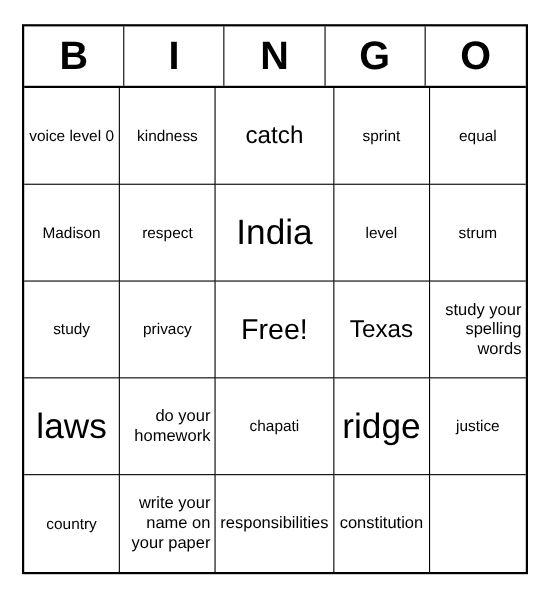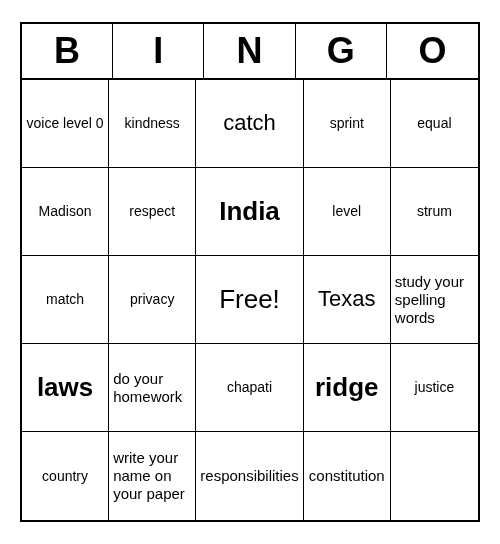--- a/index.html
+++ b/index.html
@@ -46,43 +46,43 @@
       grid-template-columns: repeat(5, 1fr);
       grid-template-rows: repeat(5, 1fr);
     }
 
     .bingo-cell {
       border-right: 1px solid #000;
       border-bottom: 1px solid #000;
       display: flex;
       align-items: center;
       justify-content: center;
-      text-align: left;
+      text-align: right;
       padding: 6px 4px;
       min-height: 88px;
       font-size: 14px;
       line-height: 1.2;
     }
 
     .bingo-cell:nth-child(5n) {
       border-right: none;
     }
 
     .bingo-cell:nth-child(n+21) {
       border-bottom: none;
     }
 
     .large-text {
       font-size: 22px;
       font-weight: normal;
     }
 
     .xlarge-text {
-      font-size: 26px;
-      font-weight: bold;
+      font-size: 32px;
+      font-weight: normal;
     }
 
     .free-cell {
       font-size: 26px;
       font-weight: normal;
     }
 
     .small-text {
       font-size: 15px;
     }
@@ -123,21 +123,21 @@
       <div class="bingo-cell">
         <span class="xlarge-text">India</span>
       </div>
       <div class="bingo-cell">
         <span>level</span>
       </div>
       <div class="bingo-cell">
         <span>strum</span>
       </div>
       <div class="bingo-cell">
-        <span>match</span>
+        <span>study</span>
       </div>
       <div class="bingo-cell">
         <span>privacy</span>
       </div>
       <div class="bingo-cell">
         <span class="free-cell">Free!</span>
       </div>
       <div class="bingo-cell">
         <span class="large-text">Texas</span>
       </div>

